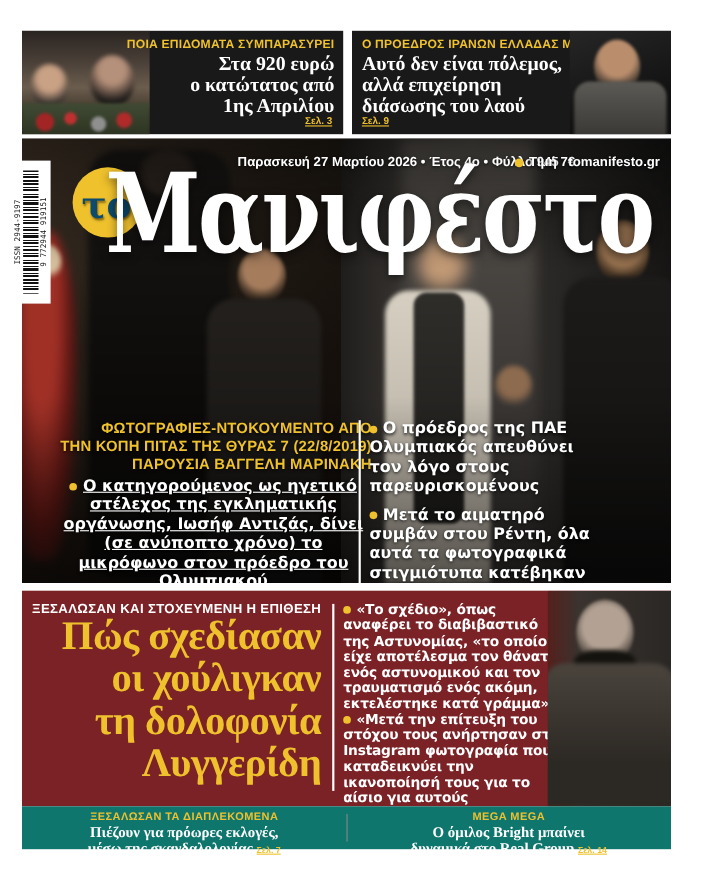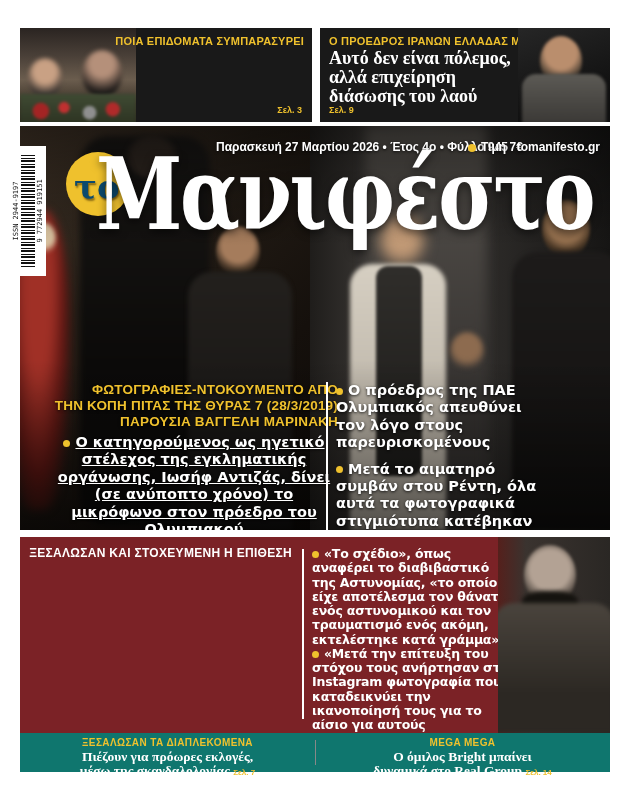--- a/index.html
+++ b/index.html
@@ -7,21 +7,21 @@
     --maroon:#7b2226;
     --dark:#1b1b1b;
   }
   html,body{margin:0;padding:0;}
   body{width:644px;height:800px;background:#ffffff;overflow:hidden;
        font-family:"Liberation Sans",sans-serif;}
   .page{position:relative;width:644px;height:800px;background:#fff;}
 
   
   .prewrap{white-space:pre-line;}
-  .pageref{color:var(--yellow);font:bold 9px/1 "Liberation Sans",sans-serif;}
+  .pageref{color:var(--yellow);font:bold 9px/1 "Liberation Sans",sans-serif;text-decoration:underline;}
   .bullet{display:inline-block;width:7px;height:7px;border-radius:50%;
           background:var(--yellow);margin-right:5px;vertical-align:middle;}
 
   
   .teaser{position:absolute;top:28px;height:94px;background:#191919;overflow:hidden;}
   .teaser-left{left:20px;width:292px;}
   .teaser-right{left:320px;width:290px;}
   .teaser .kicker{position:absolute;top:7px;font:bold 11px/1.1 "Liberation Sans",sans-serif;
           color:var(--yellow);letter-spacing:.2px;}
   .teaser .headline{position:absolute;top:21px;color:#fff;
@@ -167,20 +167,23 @@
 
 <div class="page">
 
   <div class="teaser teaser-left">
     <div class="tphoto tphoto-left">
       <div class="blob1"></div>
         <div class="blob2"></div>
         <div class="flowers"></div>
     </div>
     <div class="kicker">ΠΟΙΑ ΕΠΙΔΟΜΑΤΑ ΣΥΜΠΑΡΑΣΥΡΕΙ</div>
+    <div class="headline prewrap">Στα 920 ευρώ
+ο κατώτατος από
+1ης Απριλίου</div>
     <div class="pageref">Σελ. 3</div>
   </div>
 
   <div class="teaser teaser-right">
     <div class="kicker">Ο ΠΡΟΕΔΡΟΣ ΙΡΑΝΩΝ ΕΛΛΑΔΑΣ ΜΙΛΑΕΙ ΣΤΟ «Μ»</div>
     <div class="headline prewrap">Αυτό δεν είναι πόλεμος,
 αλλά επιχείρηση
 διάσωσης του λαού</div>
     <div class="pageref">Σελ. 9</div>
     <div class="tphoto tphoto-right">
@@ -213,33 +216,37 @@
     <div class="dateline">Παρασκευή 27 Μαρτίου 2026 • Έτος 4ο • Φύλλο 945</div>
     <div class="pricewrap"><span class="pricedot"></span><span>Τιμή 7€</span></div>
     <div class="website">tomanifesto.gr</div>
 
     <div class="logo-circle">
       <span class="logo-prefix">το</span>
     </div>
     <div class="logo-main">Μανιφέστο</div>
 
     <div class="ov-kicker prewrap">ΦΩΤΟΓΡΑΦΙΕΣ-ΝΤΟΚΟΥΜΕΝΤΟ ΑΠΟ
-ΤΗΝ ΚΟΠΗ ΠΙΤΑΣ ΤΗΣ ΘΥΡΑΣ 7 (28/3/2019)
+ΤΗΝ ΚΟΠΗ ΠΙΤΑΣ ΤΗΣ ΘΥΡΑΣ 7 (22/8/2019)
 ΠΑΡΟΥΣΙΑ ΒΑΓΓΕΛΗ ΜΑΡΙΝΑΚΗ</div>
     <div class="ov-left"><span class="bullet"></span><span>Ο κατηγορούμενος ως ηγετικό στέλεχος της εγκληματικής οργάνωσης, Ιωσήφ Αντιζάς, δίνει (σε ανύποπτο χρόνο) το μικρόφωνο στον πρόεδρο του Ολυμπιακού</span></div>
     <div class="ov-divider"></div>
     <div class="ov-right">
       <p><span class="bullet"></span><span>Ο πρόεδρος της ΠΑΕ Ολυμπιακός απευθύνει τον λόγο στους παρευρισκομένους</span></p>
       <p><span class="bullet"></span><span>Μετά το αιματηρό συμβάν στου Ρέντη, όλα αυτά τα φωτογραφικά στιγμιότυπα κατέβηκαν από τις σελίδες και τα social media της Θύρας 7 και του ΟΣΦΠ</span></p>
 
     </div>
   </div>
 
   <div class="lead">
     <div class="lead-kicker">ΞΕΣΑΛΩΣΑΝ ΚΑΙ ΣΤΟΧΕΥΜΕΝΗ Η ΕΠΙΘΕΣΗ</div>
+    <div class="lead-headline prewrap">Πώς σχεδίασαν
+οι χούλιγκαν
+τη δολοφονία
+Λυγγερίδη</div>
     <div class="lead-divider"></div>
     <div class="lead-quotes">
       <p><span class="bullet"></span><span>«Το σχέδιο», όπως αναφέρει το διαβιβαστικό της Αστυνομίας, «το οποίο είχε αποτέλεσμα τον θάνατο ενός αστυνομικού και τον τραυματισμό ενός ακόμη, εκτελέστηκε κατά γράμμα»</span></p>
       <p><span class="bullet"></span><span>«Μετά την επίτευξη του στόχου τους ανήρτησαν στο Instagram φωτογραφία που καταδεικνύει την ικανοποίησή τους για το αίσιο για αυτούς αποτέλεσμα»</span></p>
 
     </div>
     <div class="lead-photo">
       <div class="head"></div>
         <div class="scarf"></div>
         <div class="jacket"></div>

